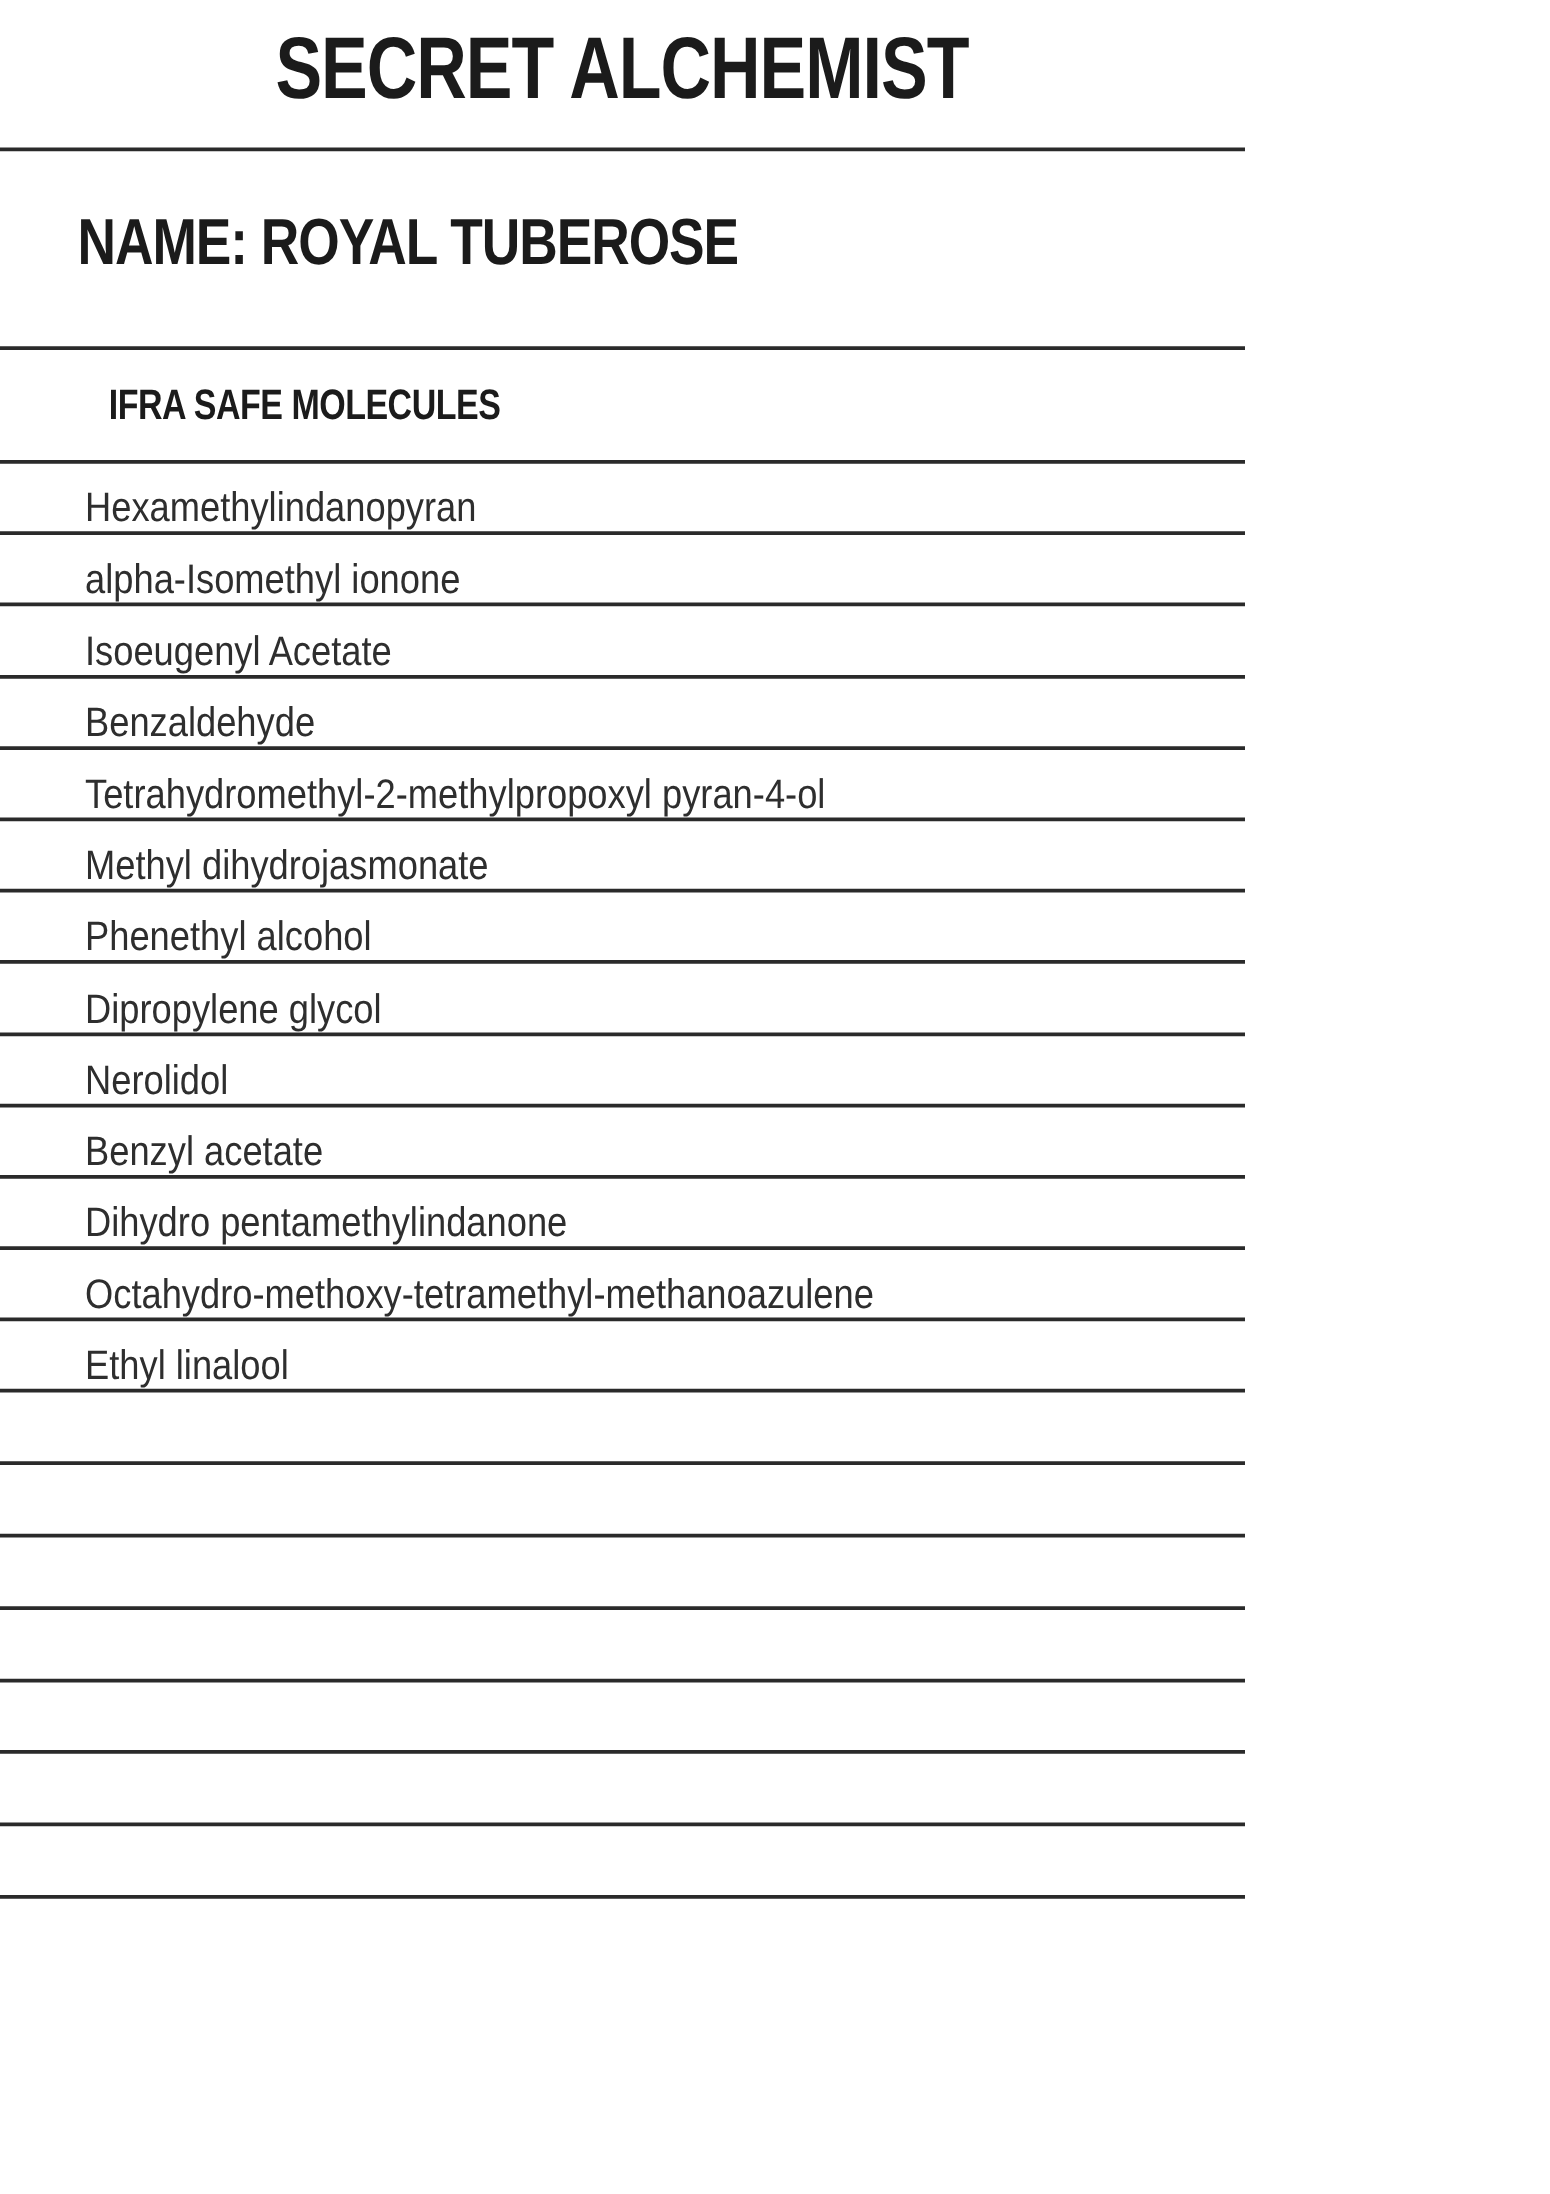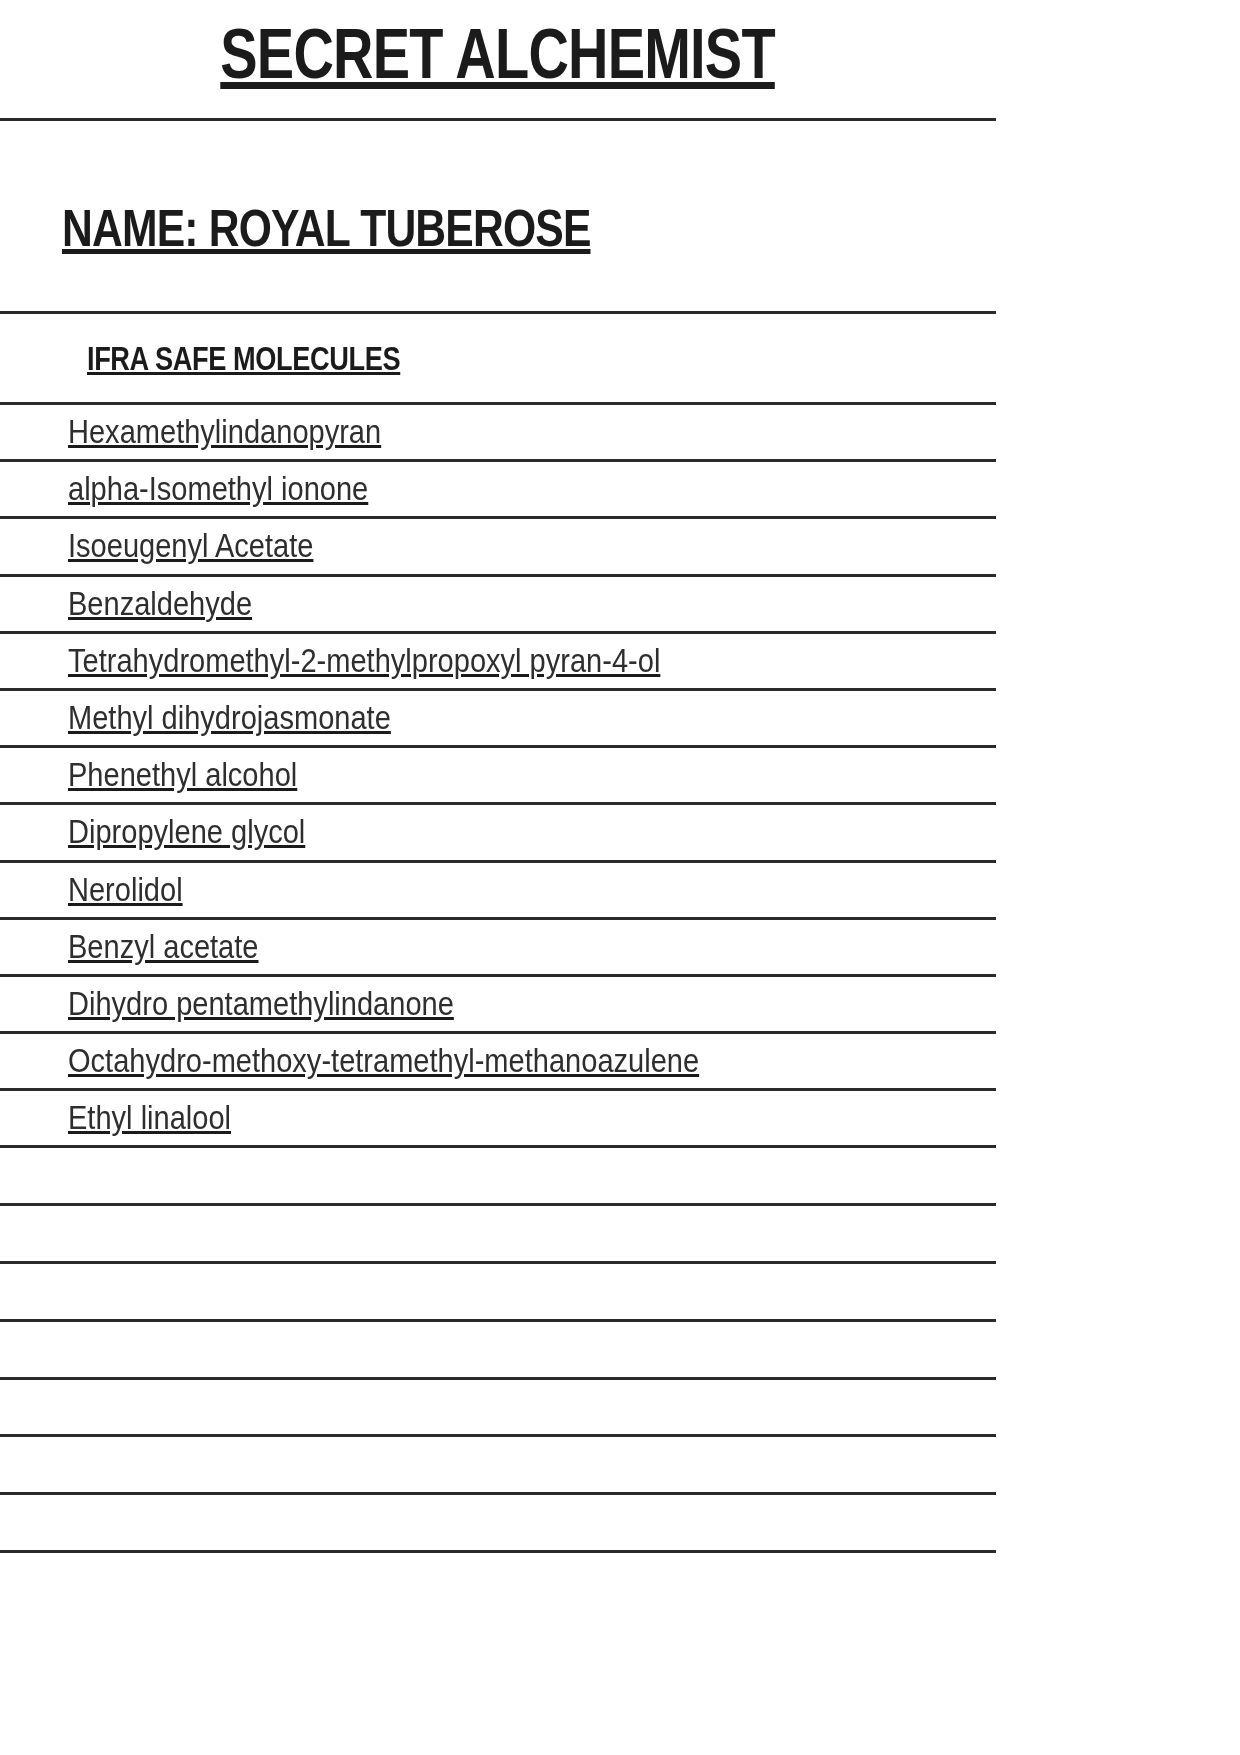--- a/index.html
+++ b/index.html
@@ -3,36 +3,35 @@
 <meta charset="utf-8">
 <style>
   html,body{margin:0;padding:0;background:#ffffff;}
   .page{
     width:996px;height:1755px;
     background:#ffffff;
     font-family:"Liberation Sans","DejaVu Sans",sans-serif;
     color:#1b1b1b;
     overflow:hidden;
     box-sizing:border-box;
-    text-decoration:underline;
   }
   .band{box-sizing:border-box;display:flex;align-items:center;}
   .rule{border-bottom:3px solid #2a2a2a;}
 
   .title-band{height:121px;justify-content:center;padding-bottom:10px;}
   .title-text{
     display:inline-block;
     font-size:70px;font-weight:700;
     letter-spacing:-1px;
     transform:scaleX(0.80);
     transform-origin:center center;
     white-space:nowrap;
   }
 
-  .name-band{height:159px;padding-bottom:10px;margin-top:34px;}
+  .name-band{height:159px;padding-bottom:10px;}
   .name-text{
     display:inline-block;
     margin-left:62px;
     font-size:52px;font-weight:700;
     letter-spacing:-1px;
     transform:scaleX(0.82);
     transform-origin:left center;
     white-space:nowrap;
   }
 
@@ -44,21 +43,21 @@
     letter-spacing:-0.5px;
     transform:scaleX(0.80);
     transform-origin:left center;
     white-space:nowrap;
   }
 
   .row{
     height:57.2px;
     box-sizing:border-box;
     border-bottom:3px solid #2a2a2a;
-    display:flex;align-items:center;
+    display:flex;align-items:flex-end;
   }
   .row.empty{height:57.8px;}
   .row-text{
     display:inline-block;
     margin-left:68px;
     font-size:33px;font-weight:400;
     color:#2e2e2e;
     letter-spacing:0px;
     transform:scaleX(0.88);
     transform-origin:left center;

